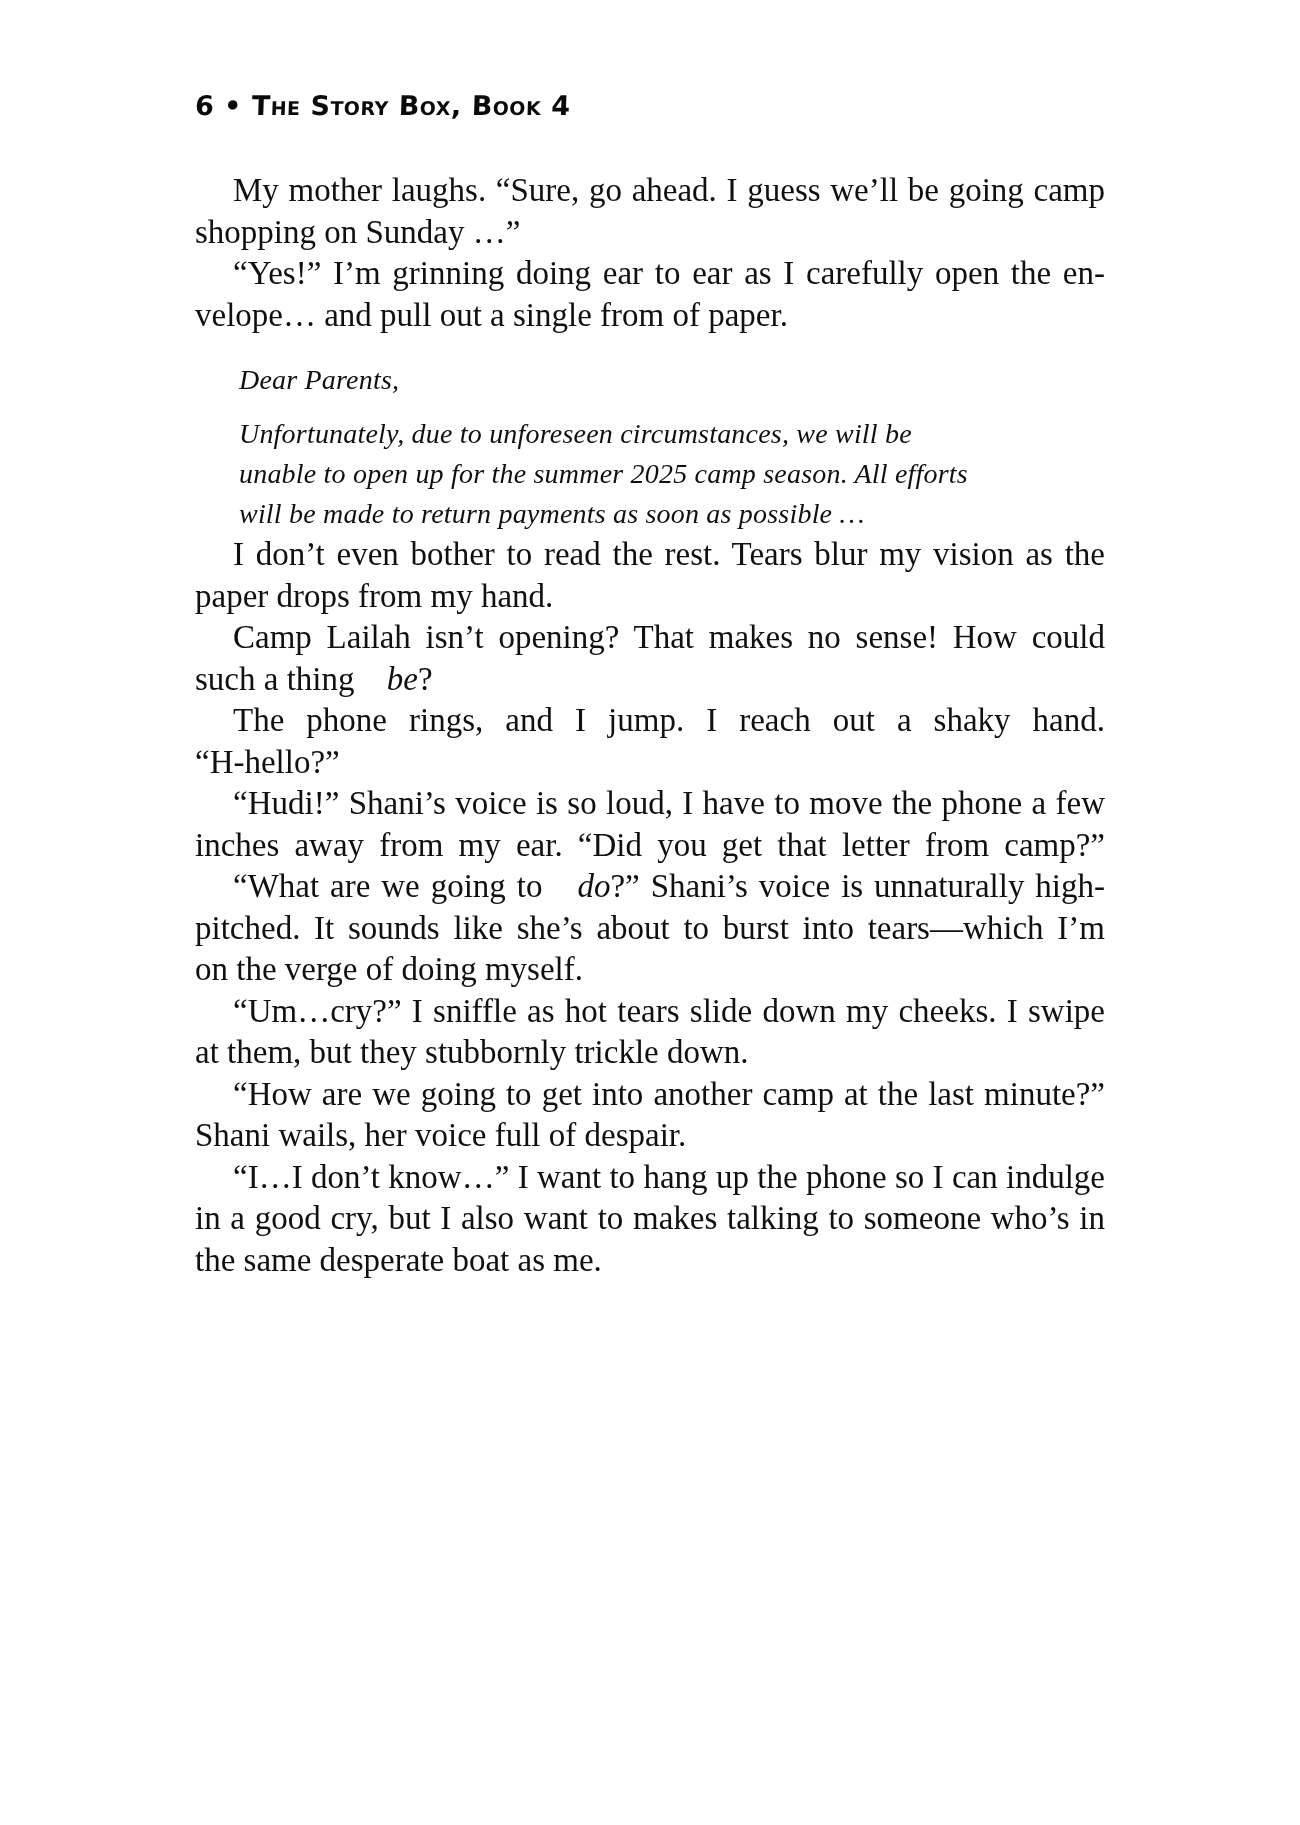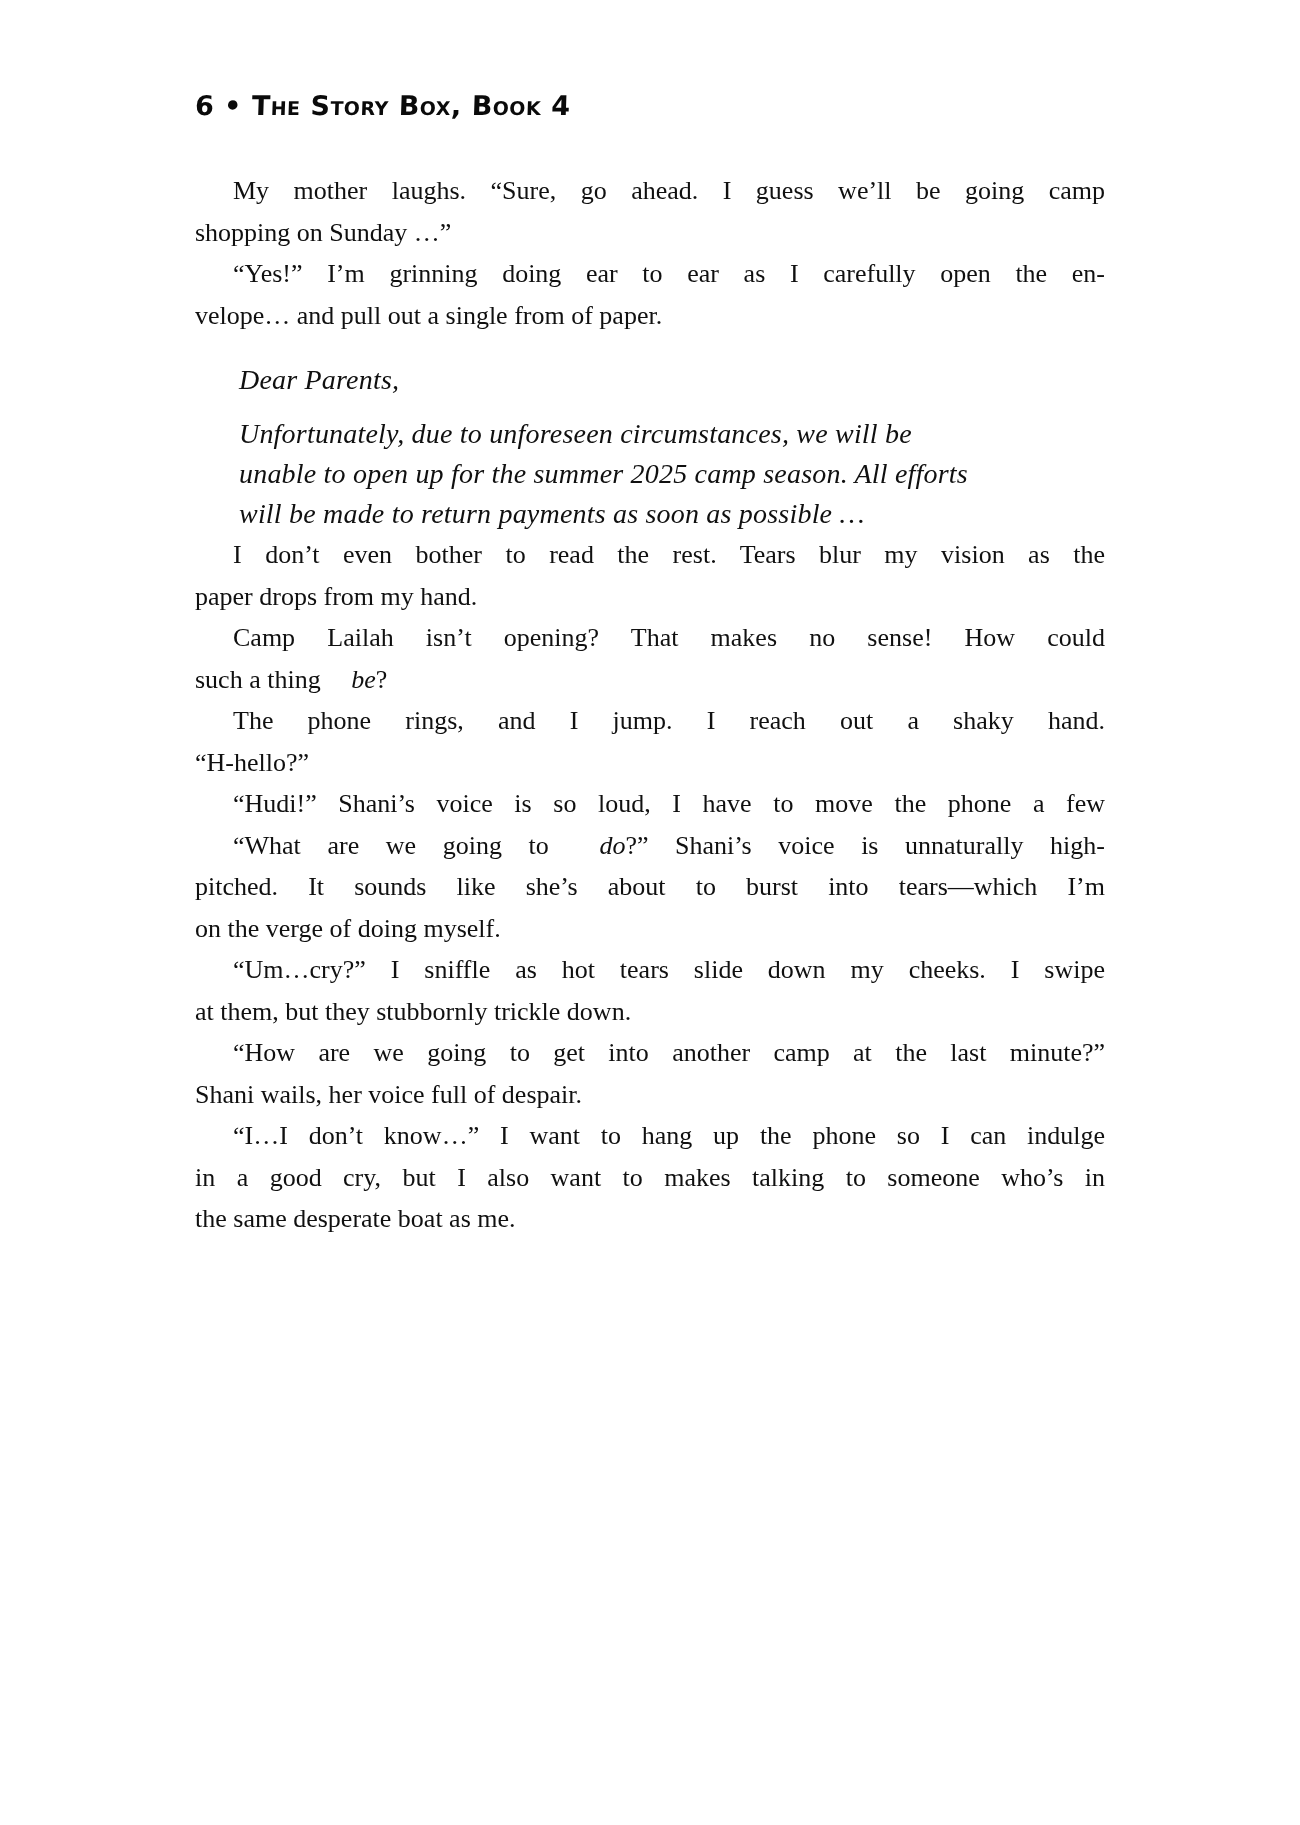--- a/index.html
+++ b/index.html
@@ -33,21 +33,21 @@
     white-space: nowrap;
   }
   .text-column {
     position: absolute;
     left: 195px;
     top: 170px;
     width: 910px;
   }
   .block { margin: 0; }
   .line {
-    font-size: 26px;
+    font-size: 33px;
     line-height: 41.5px;
     white-space: normal;
     color: #101010;
   }
   .line.indent { text-indent: 38px; }
   .line.justify {
     text-align: justify;
     text-align-last: justify;
   }
   .block.letter .line {
@@ -93,20 +93,21 @@
       <div class="block body">
         <div class="line indent justify"><span>Camp Lailah isn’t opening? That makes no sense! How could</span></div>
         <div class="line"><span>such a thing </span><i>be</i><span>?</span></div>
       </div>
       <div class="block body">
         <div class="line indent justify"><span>The phone rings, and I jump. I reach out a shaky hand.</span></div>
         <div class="line"><span>“H-hello?”</span></div>
       </div>
       <div class="block body">
         <div class="line indent justify"><span>“Hudi!” Shani’s voice is so loud, I have to move the phone a few</span></div>
+        <div class="line justify"><span>inches away from my ear. “Did you get that letter from camp?”</span></div>
       </div>
       <div class="block body">
         <div class="line indent justify"><span>“What are we going to </span><i>do</i><span>?” Shani’s voice is unnaturally high-</span></div>
         <div class="line justify"><span>pitched. It sounds like she’s about to burst into tears—which I’m</span></div>
         <div class="line"><span>on the verge of doing myself.</span></div>
       </div>
       <div class="block body">
         <div class="line indent justify"><span>“Um…cry?” I sniffle as hot tears slide down my cheeks. I swipe</span></div>
         <div class="line"><span>at them, but they stubbornly trickle down.</span></div>
       </div>

